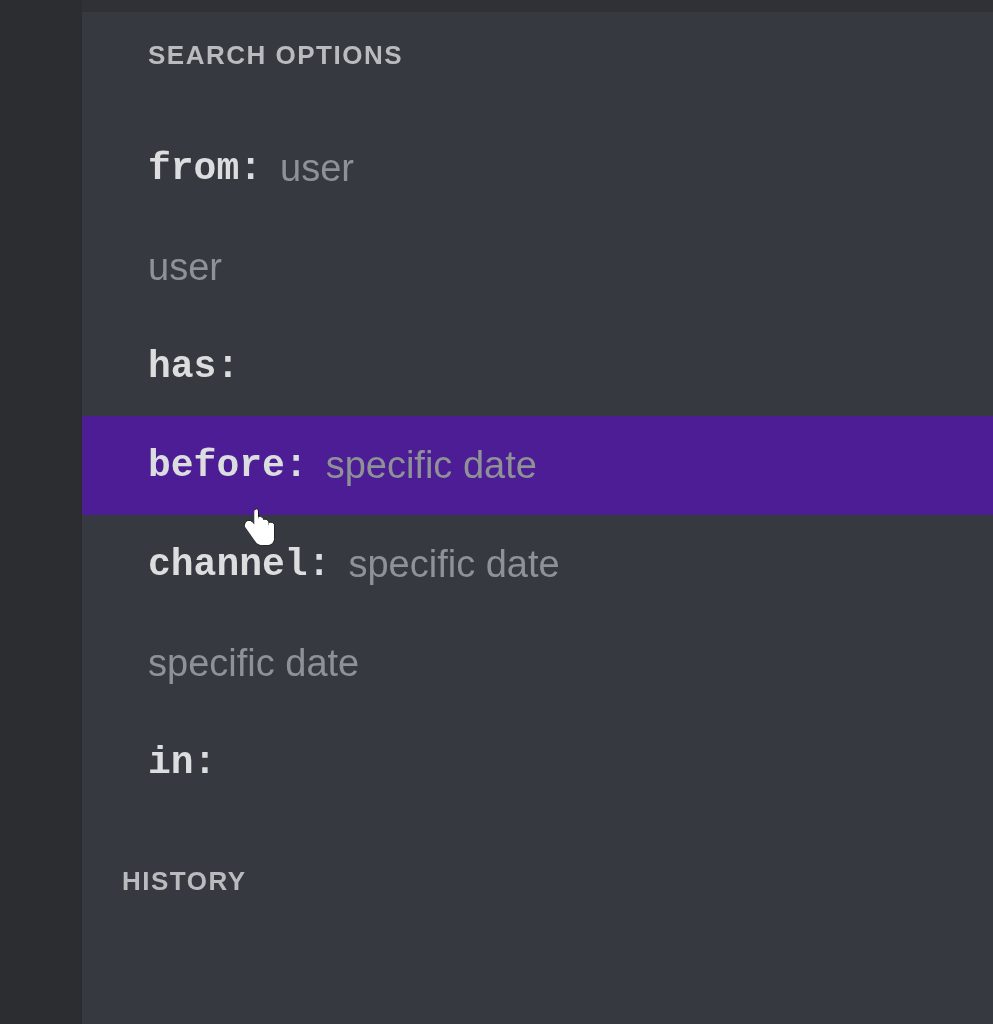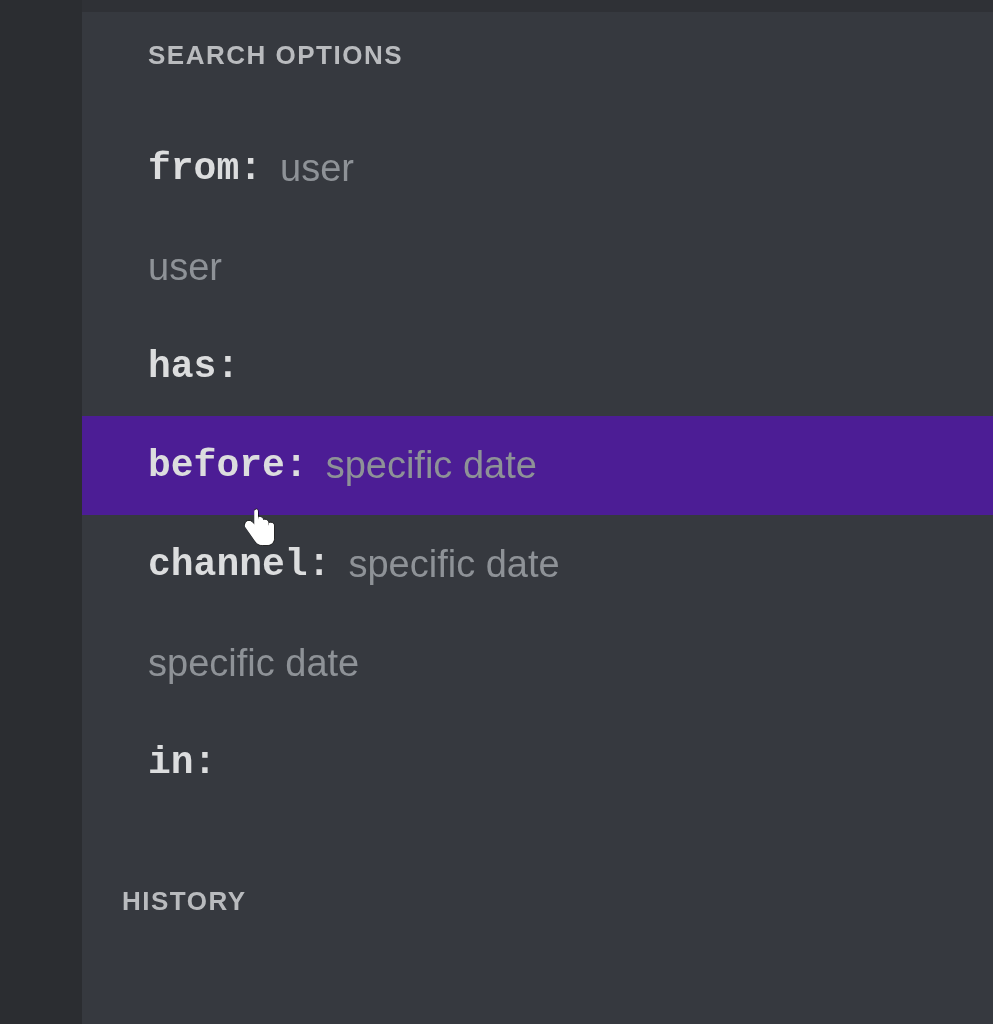--- a/index.html
+++ b/index.html
@@ -35,21 +35,21 @@
     .section-header {
       color: #b9bbbe;
       font-size: 26px;
       font-weight: 700;
       letter-spacing: 1.5px;
       padding-left: 66px;
       margin-bottom: 48px;
       text-transform: uppercase;
     }
     .section-header.history {
-      margin-top: 74px;
+      margin-top: 54px;
       margin-bottom: 0;
       padding-left: 40px;
     }
     .option-row {
       display: flex;
       align-items: center;
       padding: 28px 0 28px 66px;
       cursor: pointer;
       position: relative;
     }

